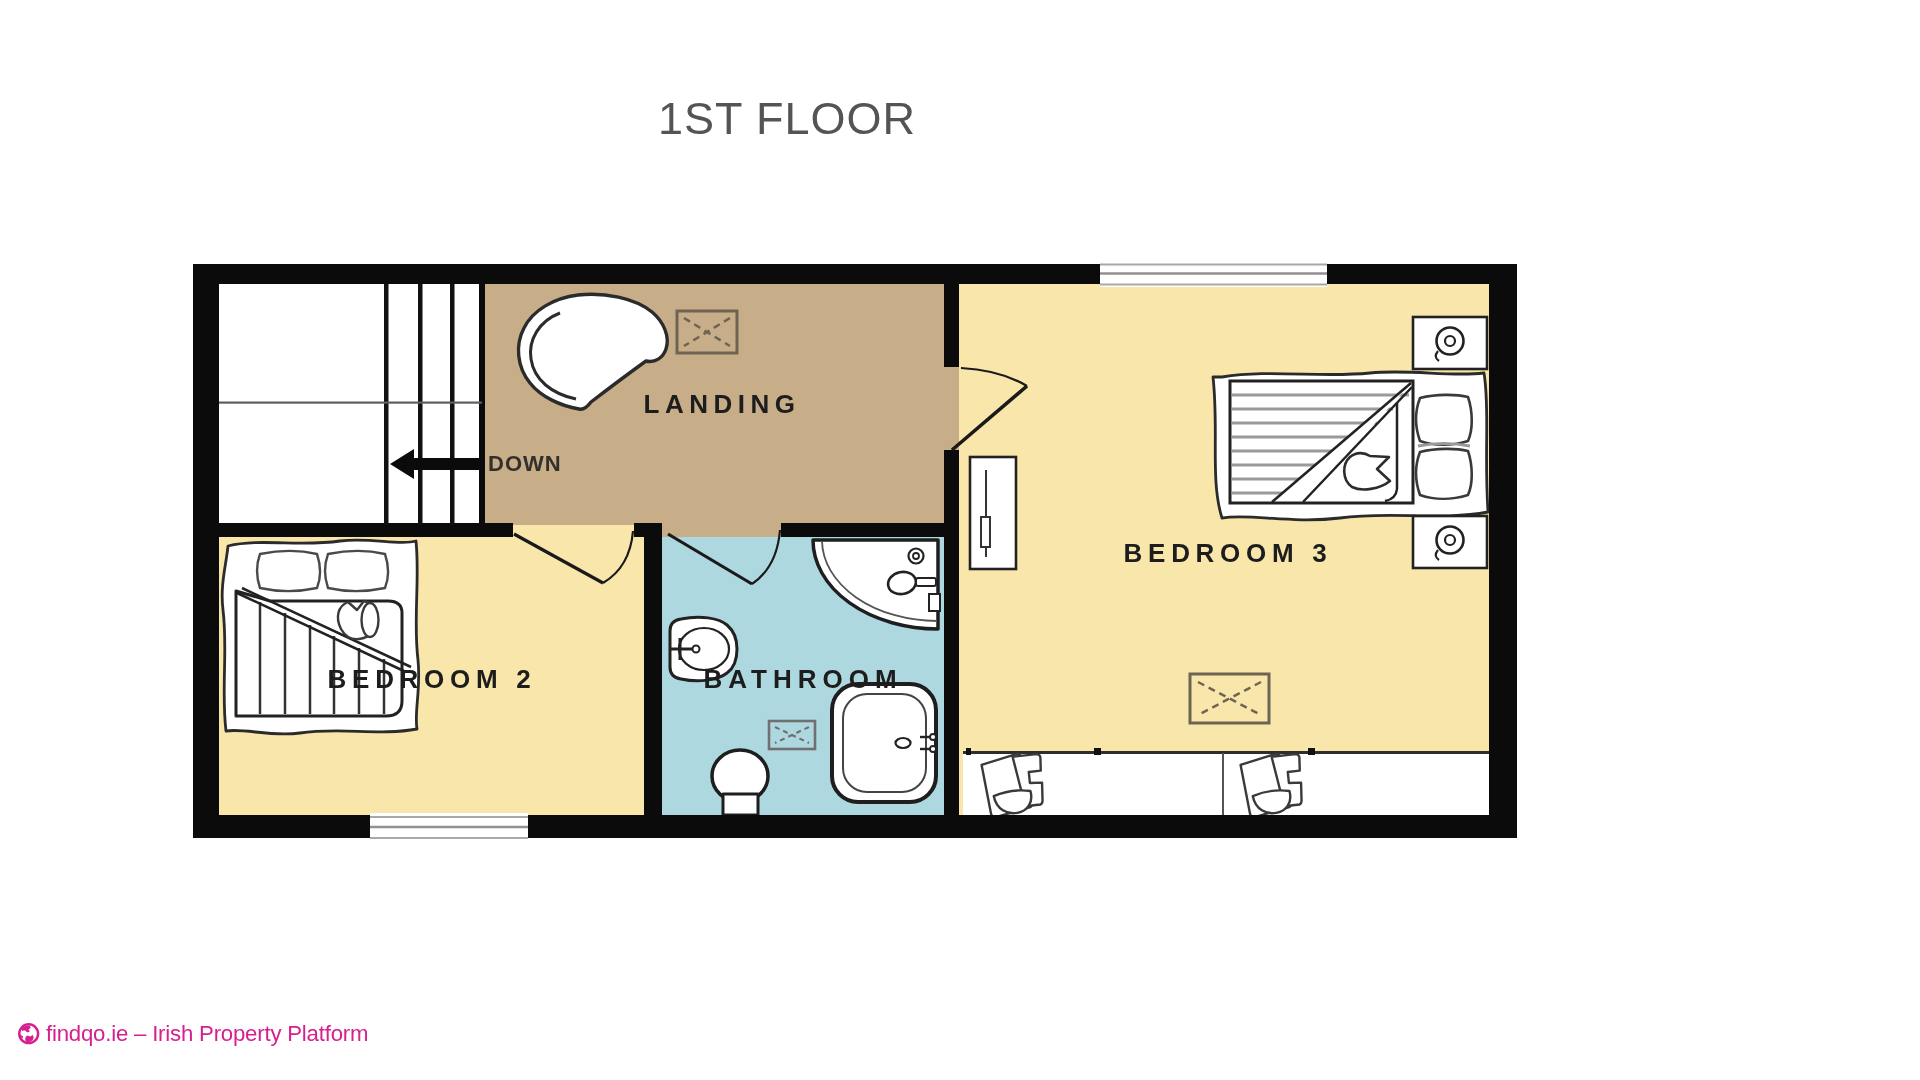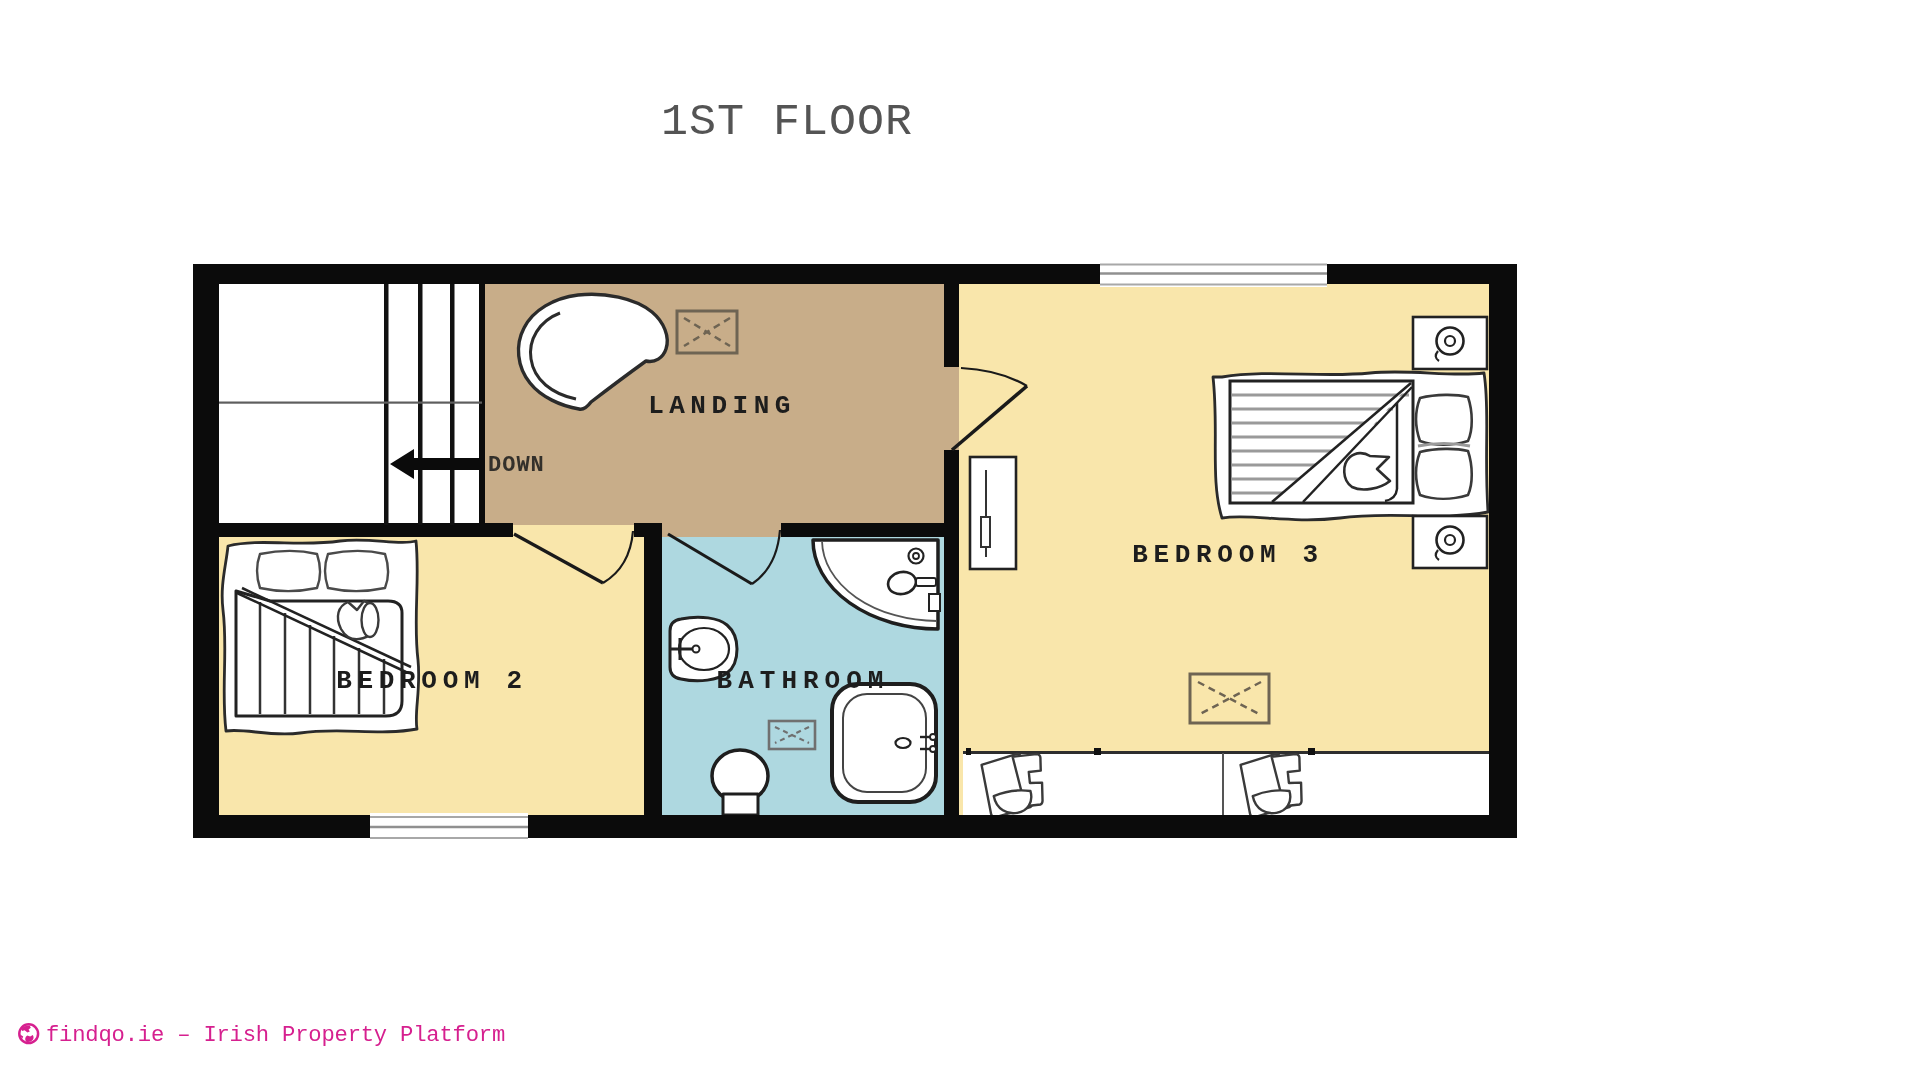--- a/index.html
+++ b/index.html
@@ -1,17 +1,17 @@
 <!DOCTYPE html>
 <html><head>
 <meta charset="utf-8">
 <style>
   html,body{margin:0;padding:0;background:#ffffff;}
   .page{position:relative;width:1877px;height:1080px;background:#ffffff;overflow:hidden;
-        font-family:Liberation Mono, monospace;}
+        font-family:Liberation Sans, sans-serif;}
   svg{position:absolute;left:0;top:0;}
 </style>
 </head>
 <body>
 <div class="page">
 <svg width="1920" height="1080" viewBox="0 0 1920 1080">
 
   <rect x="0" y="0" width="1920" height="1080" fill="#ffffff"></rect>
 
   <text x="787" y="134" font-size="45" fill="#545454" text-anchor="middle" letter-spacing="1">1ST FLOOR</text>

